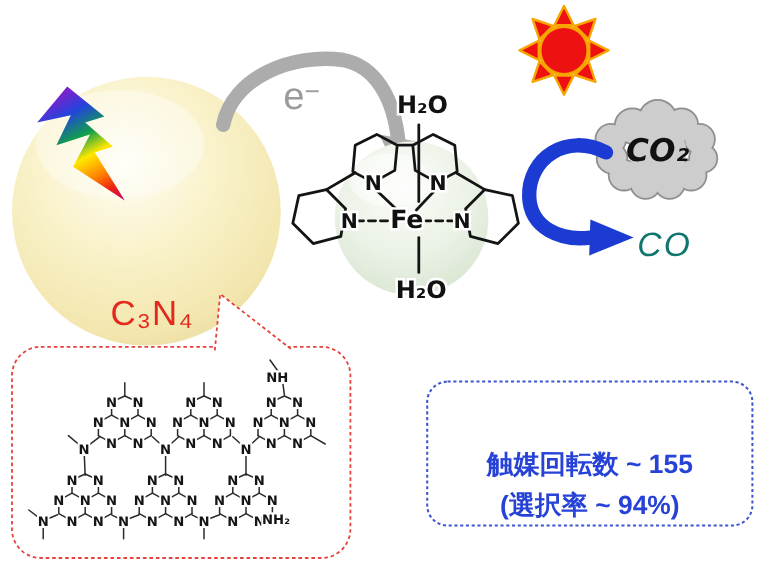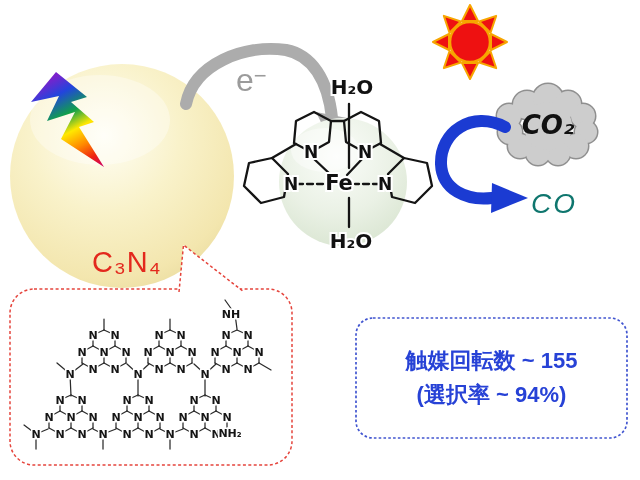--- a/index.html
+++ b/index.html
@@ -5,21 +5,21 @@
   html,body{margin:0;padding:0;background:#ffffff;}
   #canvas{position:relative;width:640px;height:480px;background:#fff;overflow:hidden;
           font-family:"Liberation Sans","DejaVu Sans",sans-serif;}
   #gfx{position:absolute;left:0;top:0;}
   .txt{position:absolute;white-space:nowrap;}
   #electron{left:236px;top:62px;font-size:32px;color:#9b9b9b;font-weight:400;}
   #electron sup{font-size:22px;vertical-align:8px;}
   #c3n4{left:92px;top:218px;font-size:29px;color:#e3281d;font-weight:500;letter-spacing:1px;margin-top:28px;}
   #co{left:531px;top:188px;font-size:28px;color:#0f766e;font-style:italic;font-weight:400;letter-spacing:2px;}
   #stats{position:absolute;left:356px;top:318px;width:271px;height:120px;
-         display:flex;flex-direction:column;justify-content:center;align-items:center;
+         display:flex;flex-direction:column;justify-content:flex-end;align-items:center;
          color:#2742d6;font-size:22px;font-weight:600;line-height:1.55;}
   .atom{font-family:"DejaVu Sans",sans-serif;font-size:11px;font-weight:700;fill:#151515;
         paint-order:stroke;stroke:#ffffff;stroke-width:3.2px;text-anchor:middle;}
   .bond{stroke:#2b2b2b;stroke-width:1.25;fill:none;stroke-linecap:round;}
   .ringline{stroke:#141414;stroke-width:2.3;fill:none;stroke-linejoin:round;stroke-linecap:round;}
   .bigatom{font-family:"DejaVu Sans",sans-serif;font-weight:700;fill:#111;
            paint-order:stroke;stroke:#fff;stroke-width:4px;text-anchor:middle;}
 </style>
 </head>
 <body>

